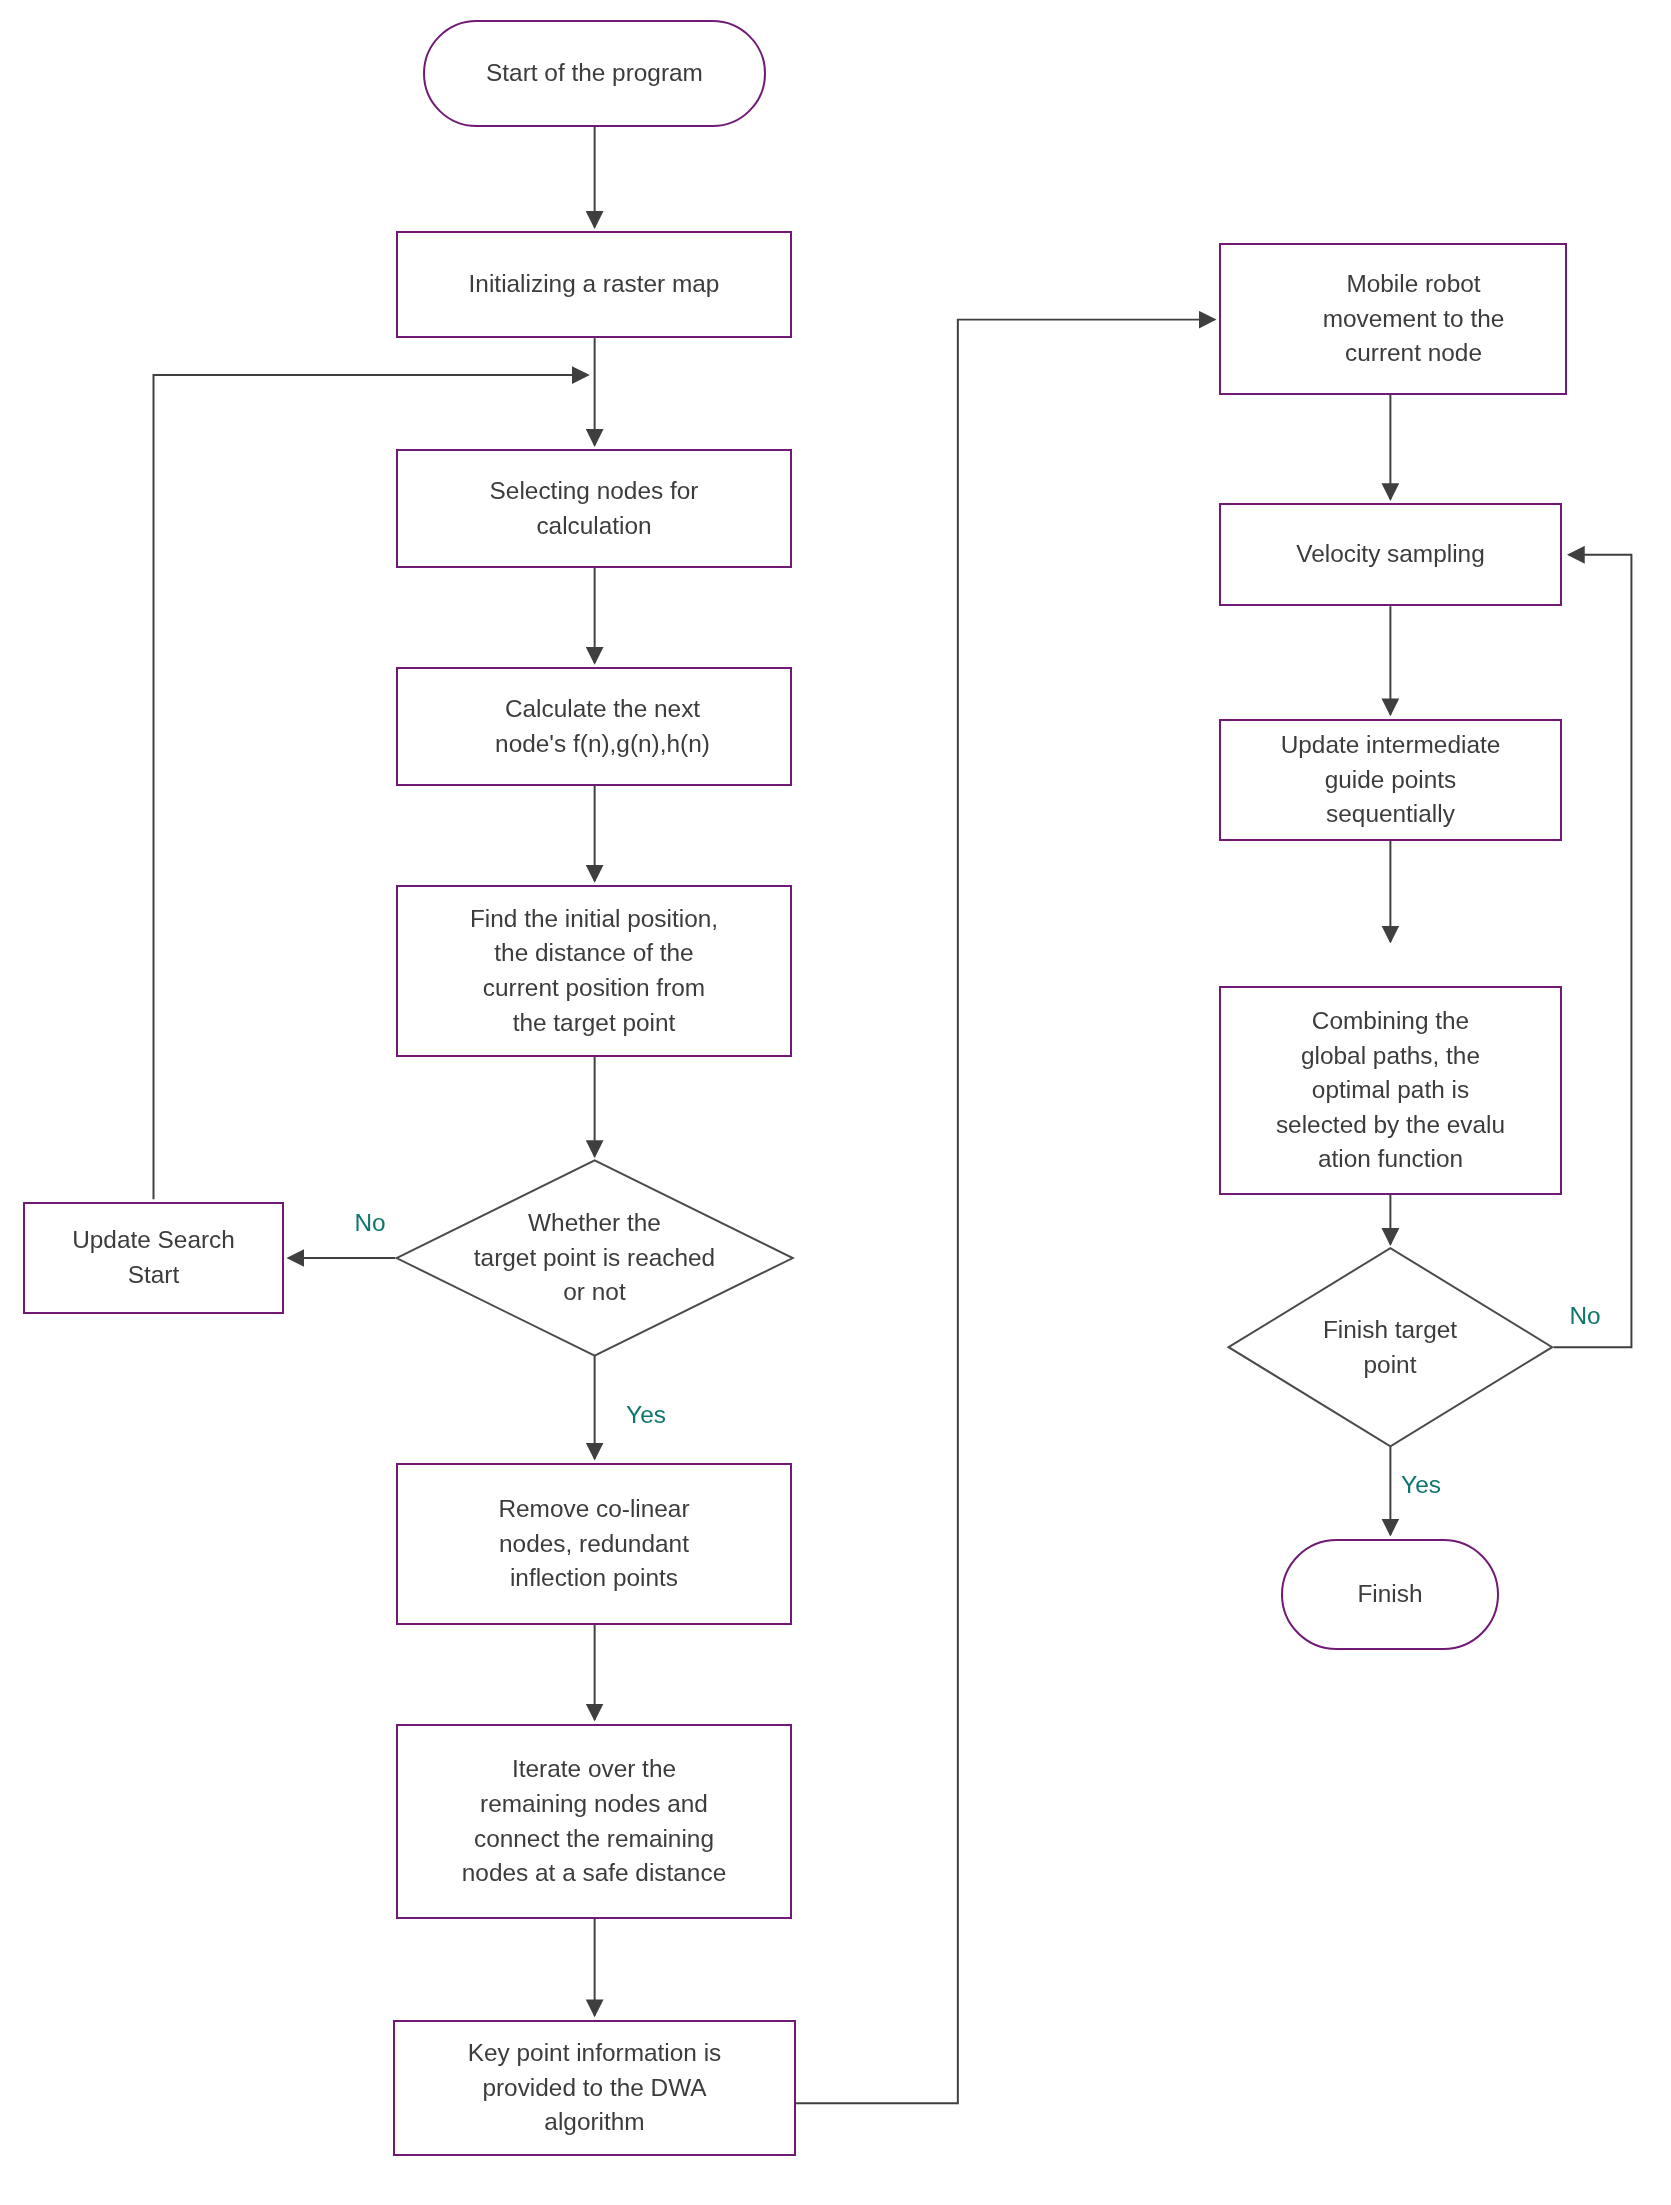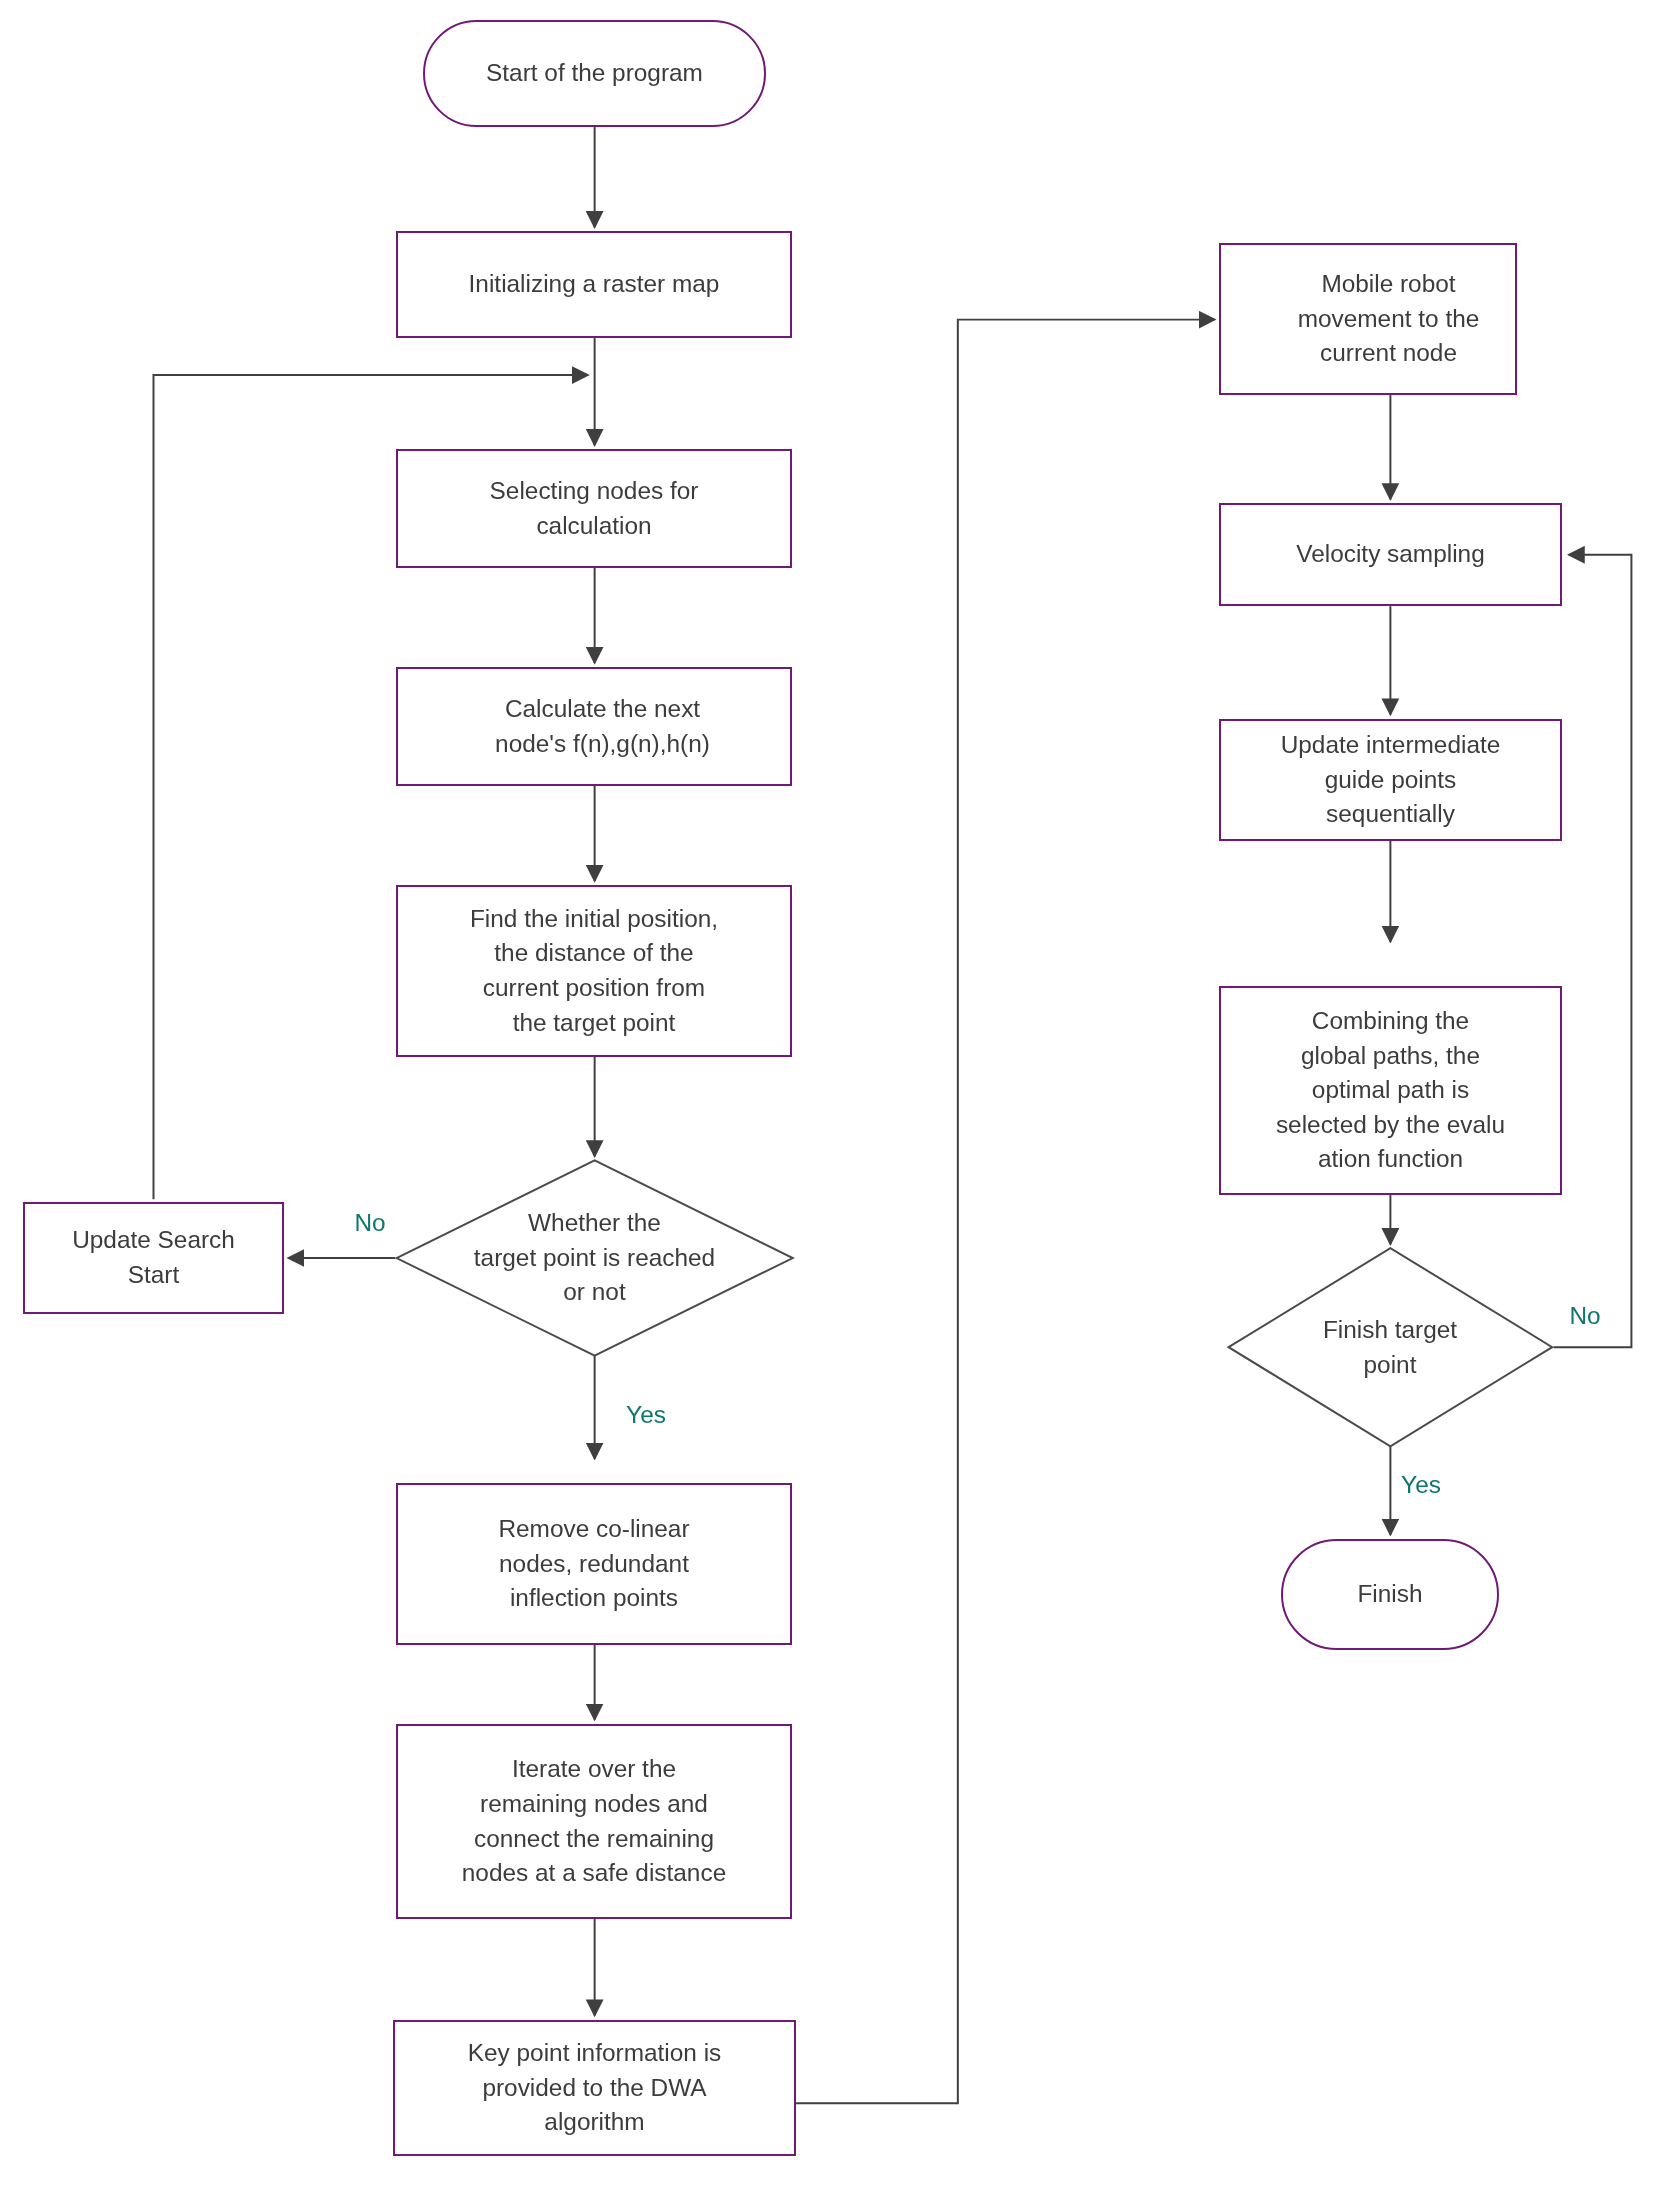--- a/index.html
+++ b/index.html
@@ -140,40 +140,40 @@
     <span class="node-label">Whether the
 target point is reached
 or not</span>
   </div>
 
   <div class="node" style="left:23px; top:1202px; width:261px; height:112px;">
     <span class="node-label">Update Search
 Start</span>
   </div>
 
-  <div class="node" style="left:396px; top:1463px; width:396px; height:162px;margin-top:20px;">
+  <div class="node" style="left:396px; top:1463px; width:396px; height:162px;">
     <span class="node-label">Remove co-linear
 nodes, redundant
 inflection points</span>
   </div>
 
   <div class="node" style="left:396px; top:1724px; width:396px; height:195px;">
     <span class="node-label">Iterate over the
 remaining nodes and
 connect the remaining
 nodes at a safe distance</span>
   </div>
 
   <div class="node" style="left:393px; top:2020px; width:403px; height:136px;">
     <span class="node-label">Key point information is
 provided to the DWA
 algorithm</span>
   </div>
 
-  <div class="node" style="left:1219px; top:243px; width:298px; height:152px;padding-left:41px;">
+  <div class="node" style="left:1219px; top:243px; width:348px; height:152px;padding-left:41px;">
     <span class="node-label">Mobile robot
 movement to the
 current node</span>
   </div>
 
   <div class="node" style="left:1219px; top:503px; width:343px; height:103px;">
     <span class="node-label">Velocity sampling</span>
   </div>
 
   <div class="node" style="left:1219px; top:719px; width:343px; height:122px;">

